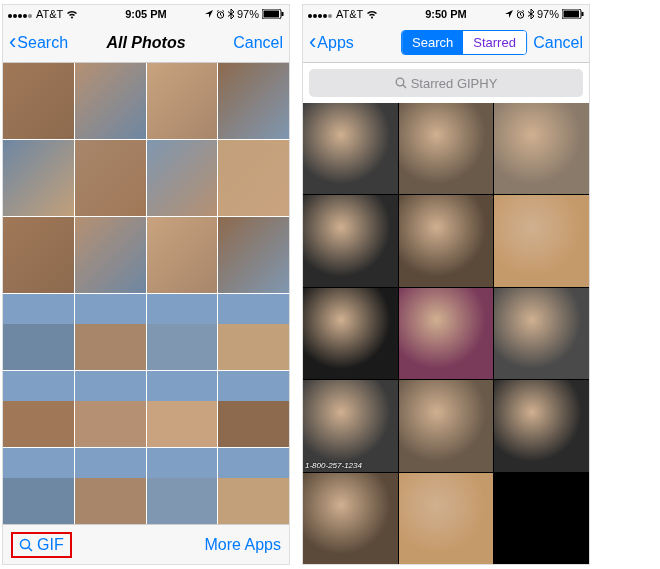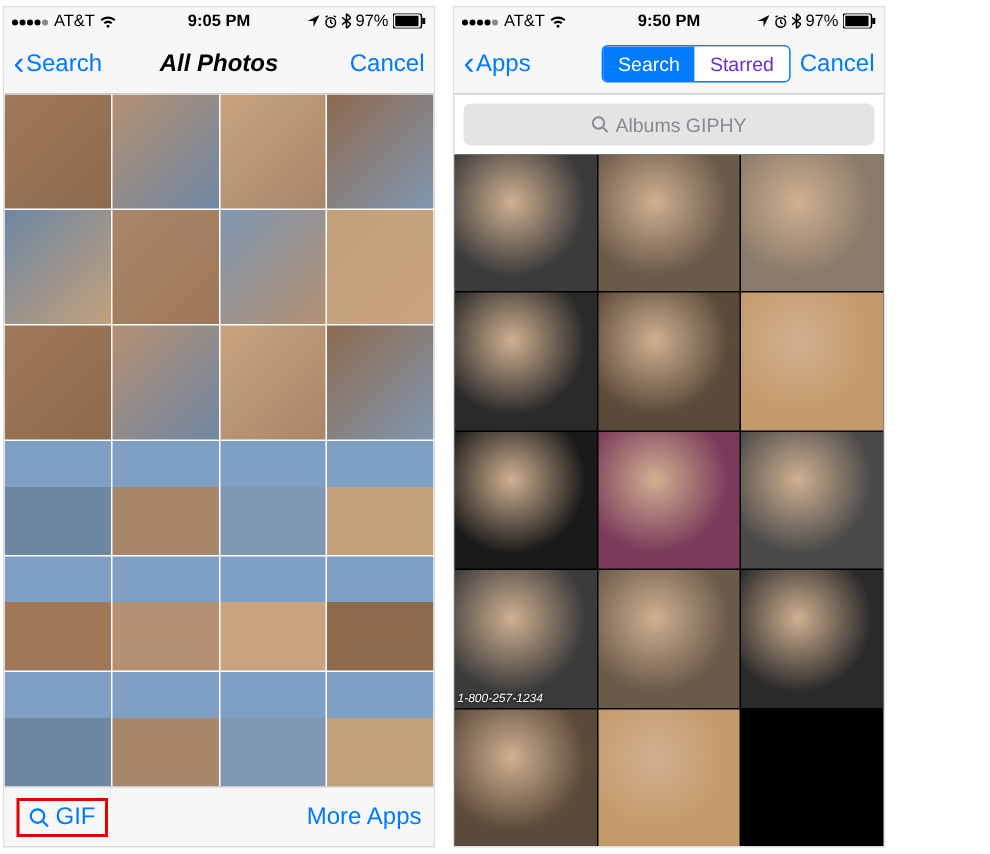--- a/index.html
+++ b/index.html
@@ -217,21 +217,21 @@
     </div>
     <div class="nav-right">Cancel</div>
   </div>
   <div class="searchbar">
     <span>
         <svg width="12" height="12" viewBox="0 0 12 12">
           <circle cx="5" cy="5" r="3.8" fill="none" stroke="#8a8a8e" stroke-width="1.3"></circle>
           <line x1="8" y1="8" x2="11" y2="11" stroke="#8a8a8e" stroke-width="1.3"></line>
         </svg>
       </span>
-    <span>Albums GIPHY</span>
+    <span>Starred GIPHY</span>
   </div>
   <div class="grid3" id="rightgrid">
       <div class="gcell" style="background: radial-gradient(circle at 40% 35%, rgb(208, 176, 144) 0%, rgb(59, 59, 59) 60%);"></div>
       <div class="gcell" style="background: radial-gradient(circle at 40% 35%, rgb(208, 176, 144) 0%, rgb(106, 90, 74) 60%);"></div>
       <div class="gcell" style="background: radial-gradient(circle at 40% 35%, rgb(208, 176, 144) 0%, rgb(138, 122, 106) 60%);"></div>
       <div class="gcell" style="background: radial-gradient(circle at 40% 35%, rgb(208, 176, 144) 0%, rgb(42, 42, 42) 60%);"></div>
       <div class="gcell" style="background: radial-gradient(circle at 40% 35%, rgb(208, 176, 144) 0%, rgb(91, 74, 58) 60%);"></div>
       <div class="gcell" style="background: radial-gradient(circle at 40% 35%, rgb(208, 176, 144) 0%, rgb(197, 154, 106) 60%);"></div>
       <div class="gcell" style="background: radial-gradient(circle at 40% 35%, rgb(208, 176, 144) 0%, rgb(26, 26, 26) 60%);"></div>
       <div class="gcell" style="background: radial-gradient(circle at 40% 35%, rgb(208, 176, 144) 0%, rgb(122, 58, 90) 60%);"></div>

